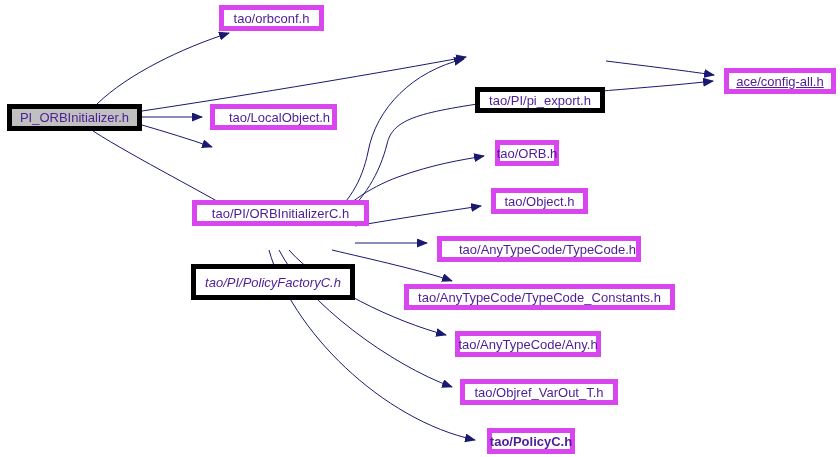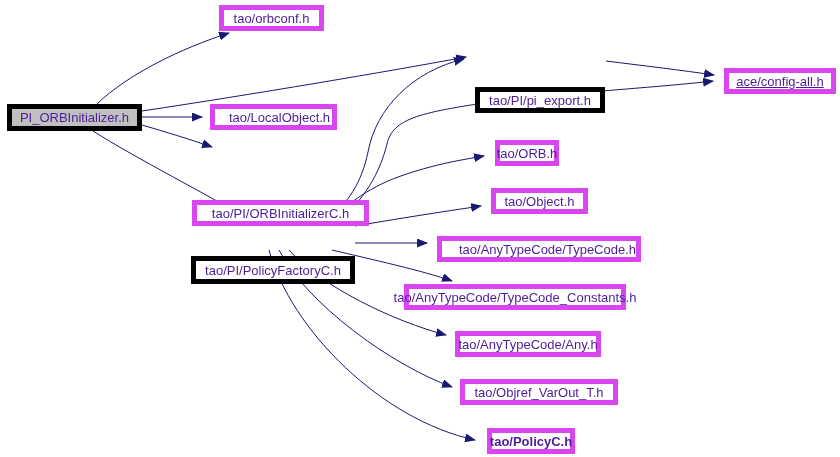--- a/index.html
+++ b/index.html
@@ -60,22 +60,22 @@
         <path d="M269,250 C291,330 382,420 475,440" fill="none" stroke="#191970" stroke-width="1" marker-end="url(#arrow)"></path>
       </g>
   </svg>
   <div id="node-layer">
       <div class="node root" style="left: 7px; top: 104px; width: 135px; height: 27px;">PI_ORBInitializer.h</div>
       <div class="node plain" style="left: 219px; top: 5px; width: 105px; height: 26px;">tao/orbconf.h</div>
       <div class="node linked" style="left: 475px; top: 43px; width: 130px; height: 26px;">tao/PI/pi_export.h</div>
       <div class="node plain" style="left: 724px; top: 68px; width: 112px; height: 26px; text-decoration: underline;">ace/config-all.h</div>
       <div class="node plain" style="left: 210px; top: 104px; width: 127px; height: 26px; padding-left: 12px;">tao/LocalObject.h</div>
       <div class="node plain" style="left: 192px; top: 152px; width: 177px; height: 26px; margin-top: 48px;">tao/PI/ORBInitializerC.h</div>
-      <div class="node linked" style="left: 191px; top: 212px; width: 164px; height: 28px;">tao/PI/PolicyFactoryC.h</div>
+      <div class="node linked" style="left: 191px; top: 220px; width: 164px; height: 36px; font-style: italic;">tao/PI/PolicyFactoryC.h</div>
       <div class="node plain" style="left: 495px; top: 140px; width: 64px; height: 26px;">tao/ORB.h</div>
       <div class="node plain" style="left: 491px; top: 188px; width: 97px; height: 26px;">tao/Object.h</div>
       <div class="node plain" style="left: 437px; top: 236px; width: 204px; height: 26px; padding-left: 17px;">tao/AnyTypeCode/TypeCode.h</div>
-      <div class="node plain" style="left: 404px; top: 284px; width: 222px; height: 26px;">tao/AnyTypeCode/TypeCode_Constants.h</div>
+      <div class="node plain" style="left: 404px; top: 284px; width: 271px; height: 26px;">tao/AnyTypeCode/TypeCode_Constants.h</div>
       <div class="node plain" style="left: 455px; top: 331px; width: 146px; height: 26px;">tao/AnyTypeCode/Any.h</div>
       <div class="node plain" style="left: 460px; top: 379px; width: 158px; height: 26px; text-align: right;">tao/Objref_VarOut_T.h</div>
       <div class="node plain" style="left: 487px; top: 428px; width: 88px; height: 26px; font-weight: bold;">tao/PolicyC.h</div>
     </div>
 </div>
 
 </body></html>

